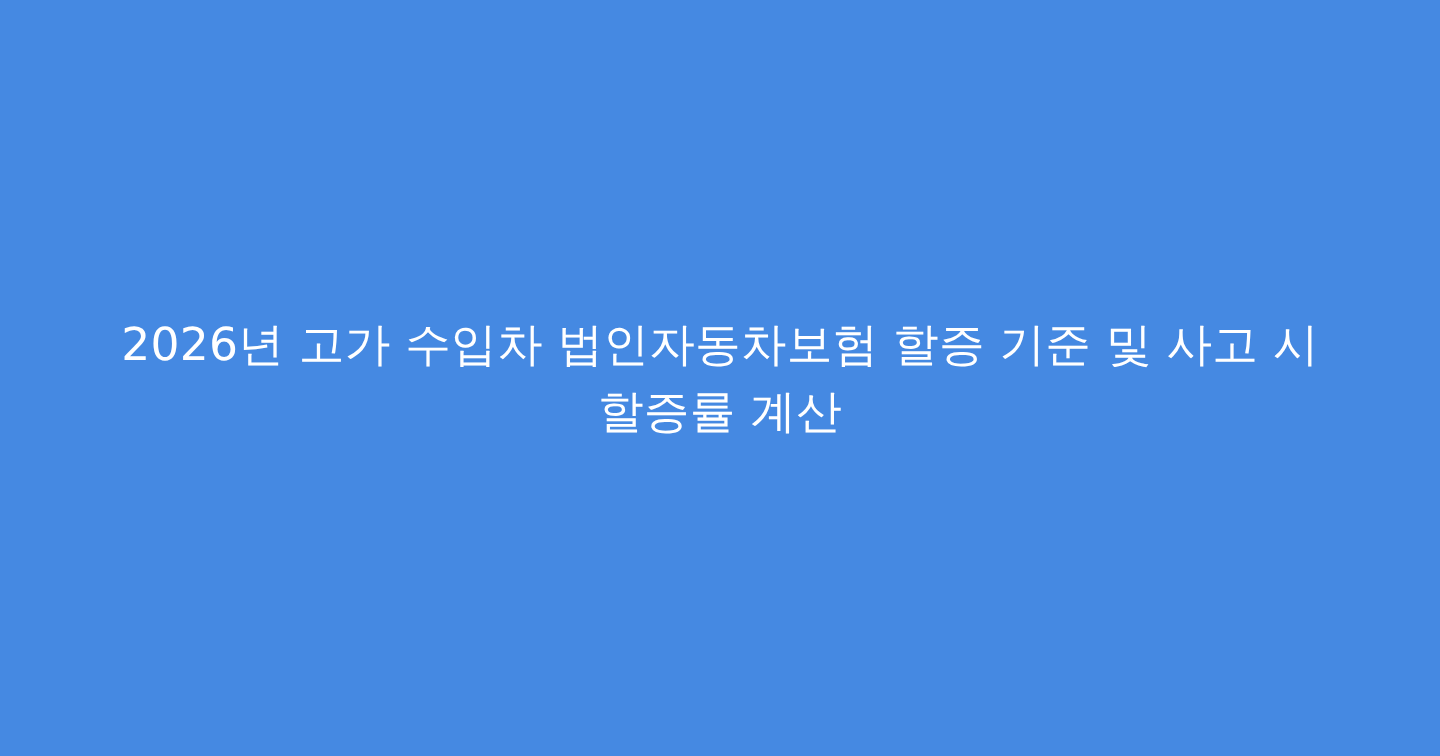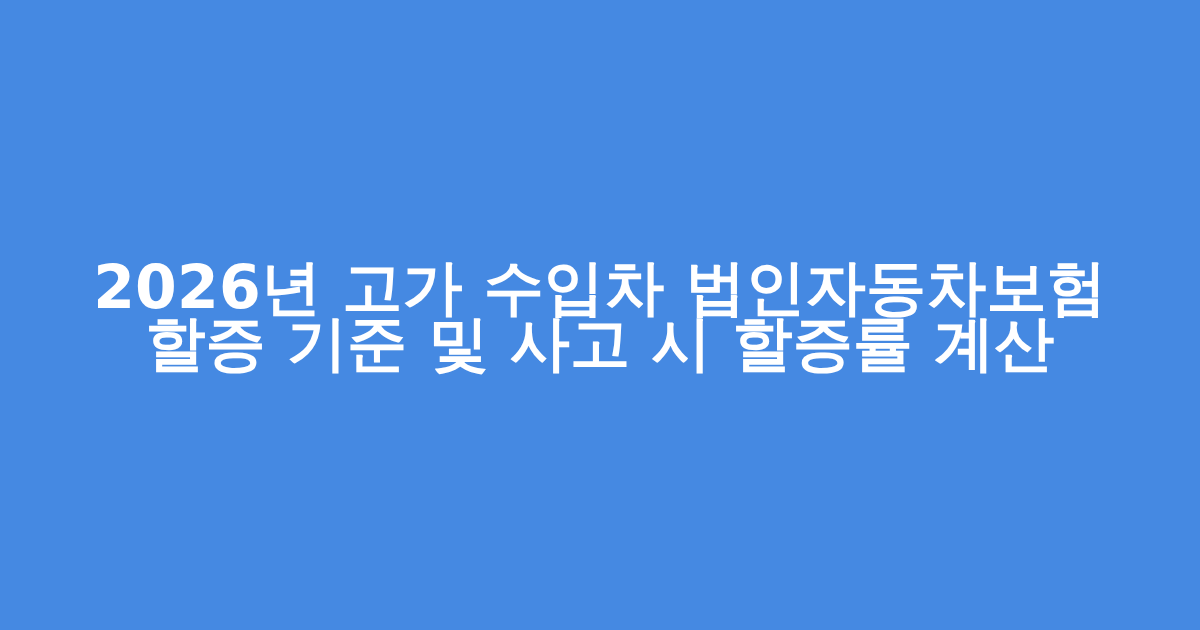--- a/index.html
+++ b/index.html
@@ -27,22 +27,22 @@
     width: 1080px;
     margin: 0 auto;
     padding: 0 10px;
     box-sizing: border-box;
     text-align: center;
   }
   .title {
     margin: 0;
     color: #ffffff;
     font-family: "DejaVu Sans", "Liberation Sans", sans-serif;
-    font-size: 60px;
-    font-weight: 700;
+    font-size: 38px;
+    font-weight: 400;
     line-height: 56px;
     letter-spacing: 0.2px;
     word-break: keep-all;
     white-space: normal;
     text-rendering: optimizeLegibility;
   }
 </style>
 </head>
 <body>
 

